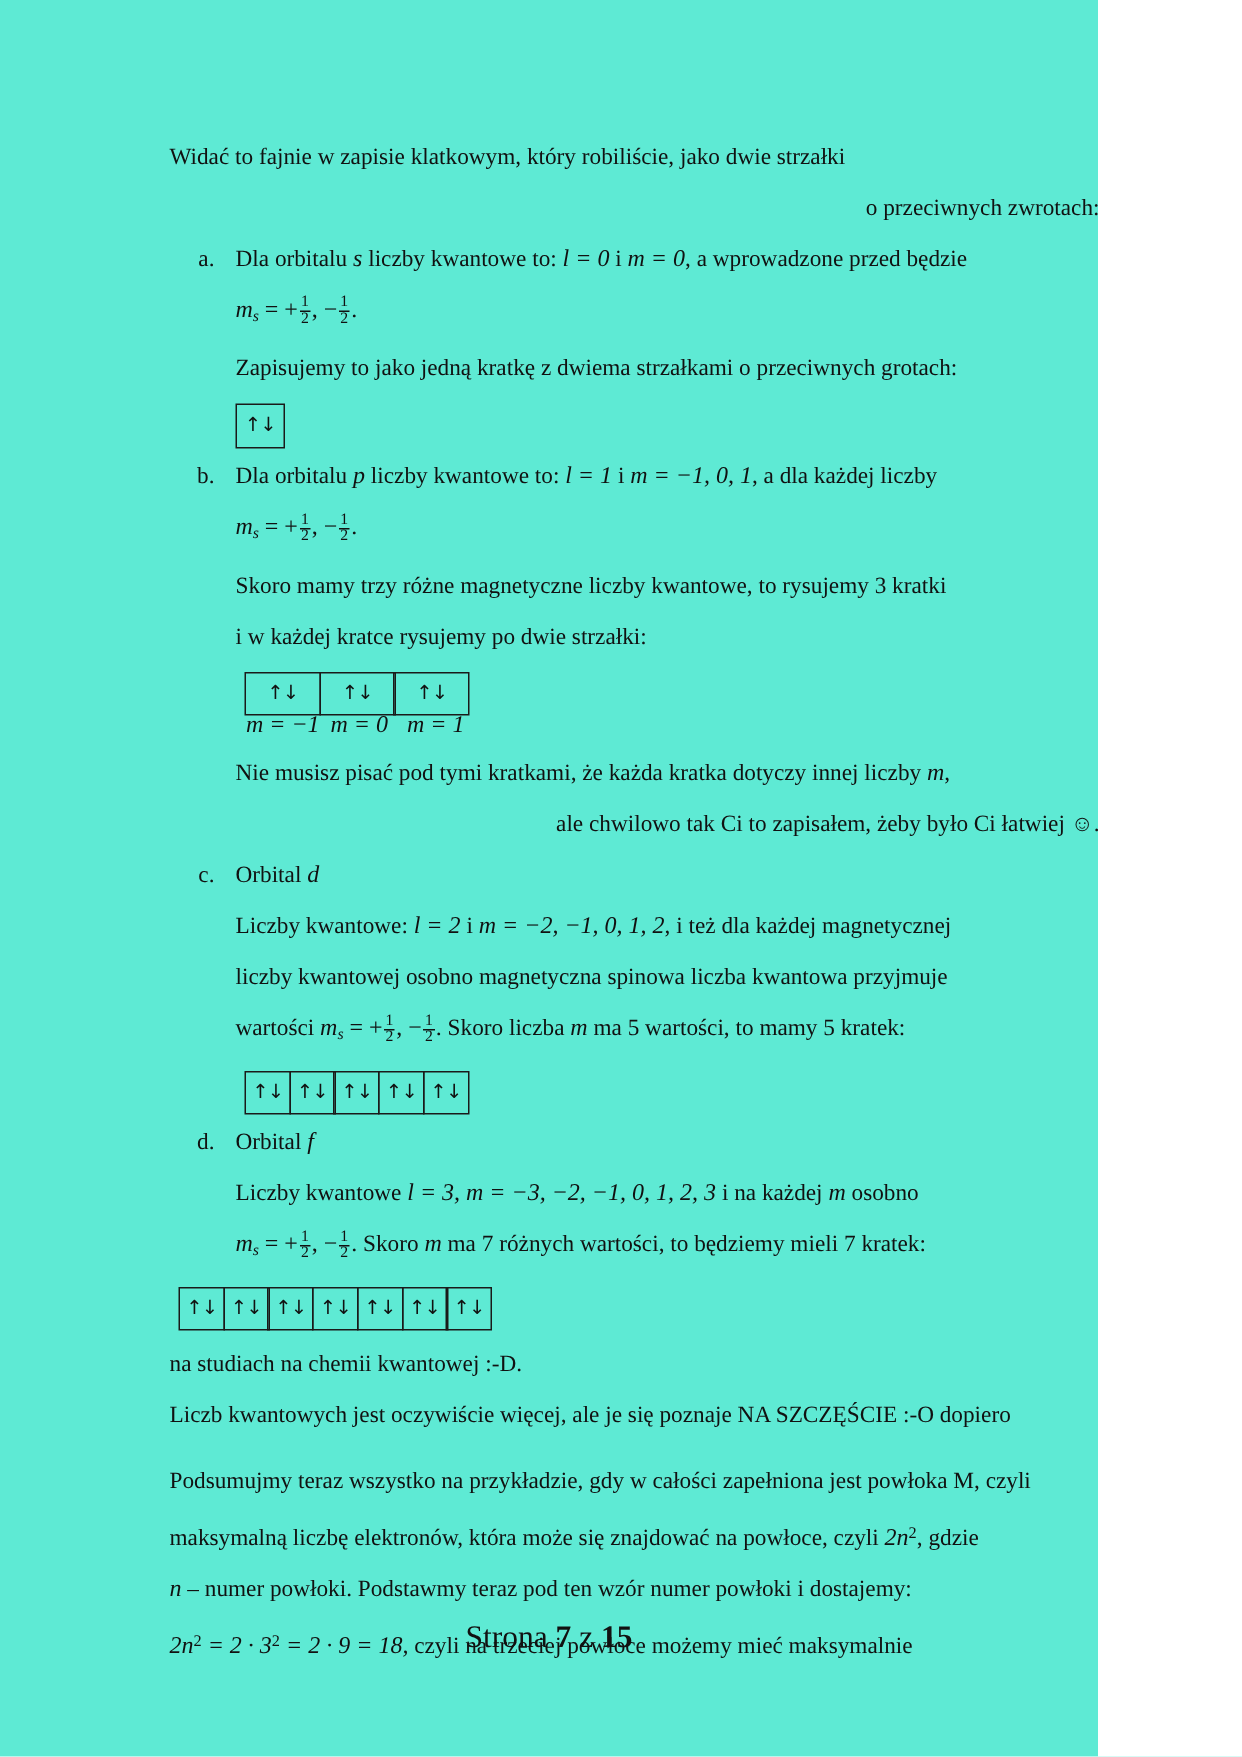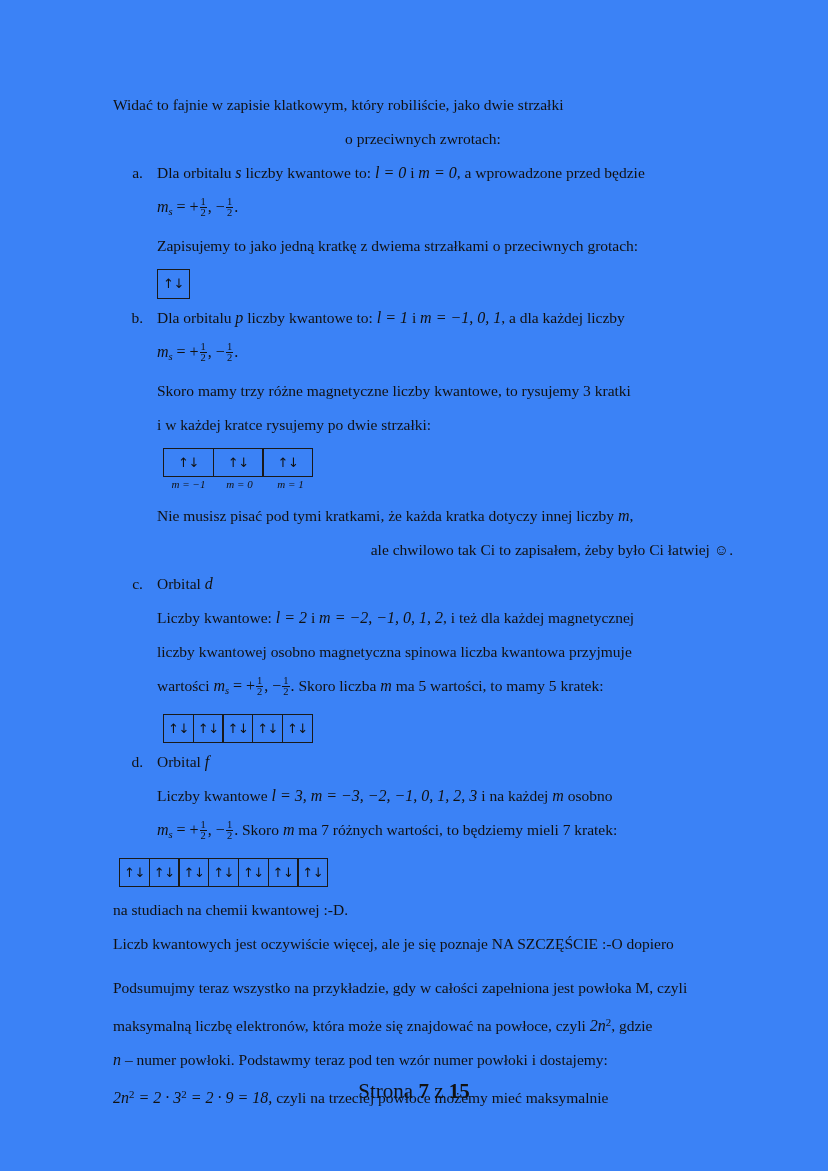--- a/index.html
+++ b/index.html
@@ -2,41 +2,41 @@
 <html lang="pl"><head>
 <meta charset="utf-8">
 <style>
   html, body {
     margin: 0;
     padding: 0;
     background: #ffffff;
   }
   .page {
     position: relative;
-    width: 828px;
+    width: 732px;
     height: 1171px;
-    background: #3b82f6;
+    background: #5eead4;
     font-family: "Liberation Serif", "DejaVu Serif", serif;
     color: #111111;
     overflow: hidden;
   }
   .content {
     position: absolute;
     left: 113px;
     top: 88px;
     width: 620px;
   }
   p, .ln {
     margin: 0;
     font-size: 15.5px;
     line-height: 34px;
     text-align: justify;
     text-justify: inter-word;
   }
-  .intro-last { text-align: center; }
+  .intro-last { text-align: right; }
   .lastline { text-align: left; }
 
   
   .olist {
     margin: 0;
     padding: 0;
     list-style: none;
   }
   .olist > li {
     position: relative;
@@ -110,21 +110,21 @@
   .cell.w-s  { width: 33px; height: 30px; }
   .cell.w-p  { width: 51px; }
   .cell.w-d  { width: 31px; }
   .cell.w-f  { width: 31px; }
 
   .boxwrap { margin: 6px 0 2px 0; }
   .boxwrap.indent { margin-left: 6px; }
 
   .mlabels {
     display: flex;
-    font-size: 11px;
+    font-size: 16px;
     line-height: 14px;
     font-family: "Liberation Serif", "DejaVu Serif", serif;
   }
   .mlabels span {
     width: 51px;
     text-align: center;
     font-style: italic;
   }
 
   .spacer-sm { height: 10px; }

